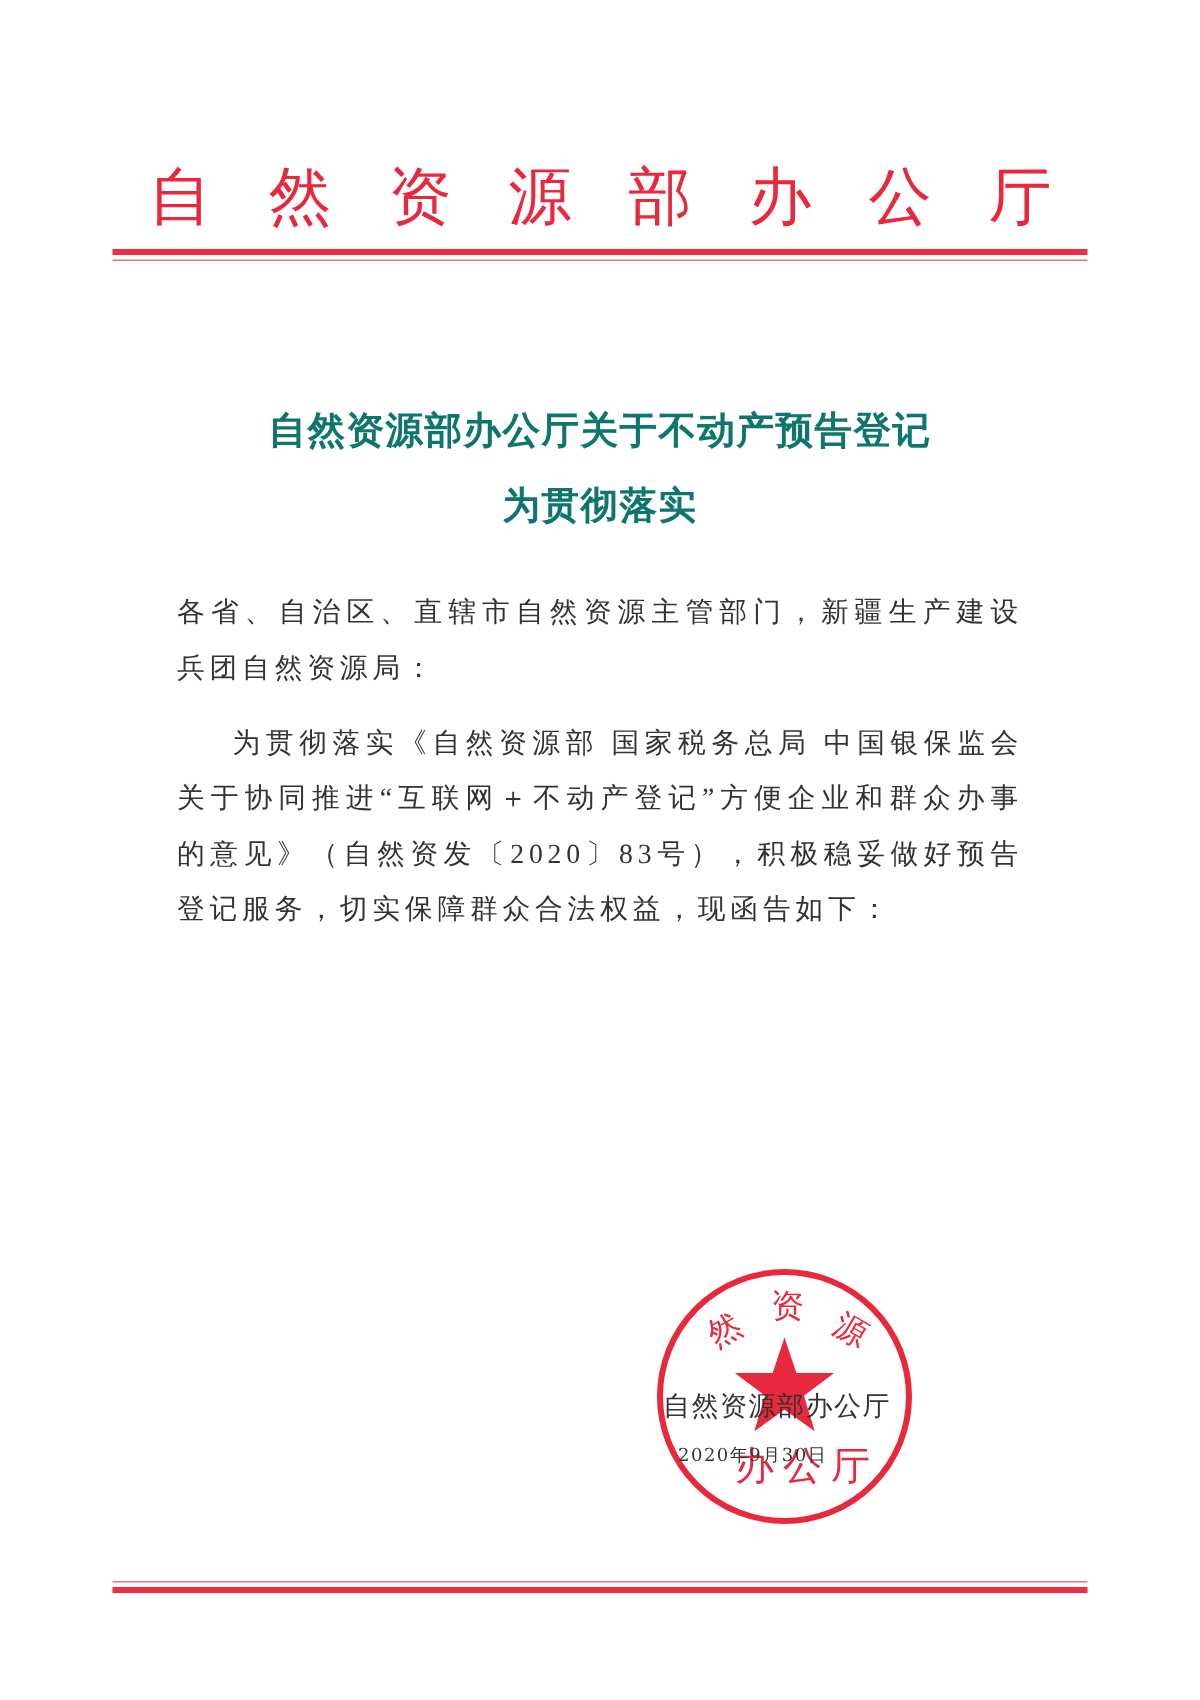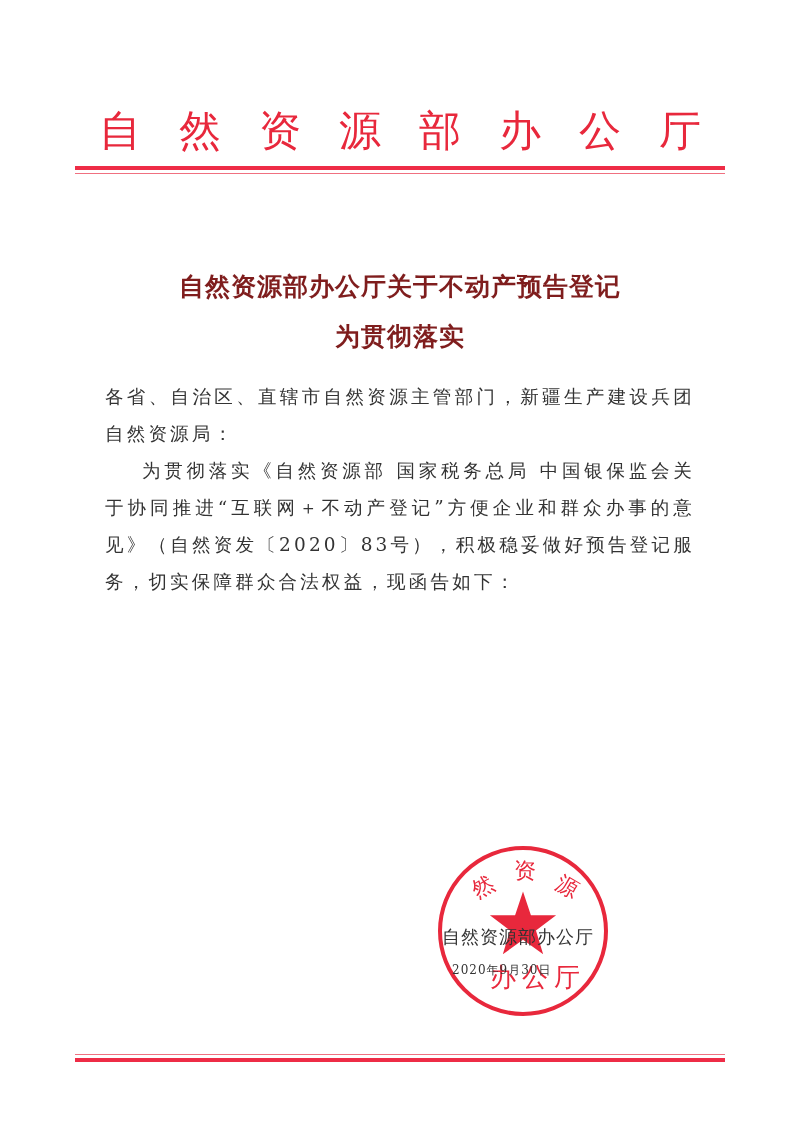--- a/index.html
+++ b/index.html
@@ -1,25 +1,25 @@
 <!DOCTYPE html>
 <html><head>
   <meta charset="utf-8">
   <style>
     html, body { margin: 0; padding: 0; background: #ffffff; }
     body { width: 800px; height: 1133px; position: relative; overflow: hidden; font-family: "DejaVu Serif", "Liberation Serif", serif; color: #2a2a2a; }
     .masthead { position: absolute; left: 0; top: 106px; width: 800px; text-align: center; }
     .masthead-title { color: #e8283c; font-size: 42px; letter-spacing: 38px; padding-left: 38px; font-weight: normal; line-height: 50px; font-family: "DejaVu Serif", serif; }
     .rule-top-thick { position: absolute; left: 75px; top: 166px; width: 650px; height: 4px; background: #ee2c46; }
     .rule-top-thin { position: absolute; left: 75px; top: 173px; width: 650px; height: 1px; background: #f07080; }
-    .doc-title { position: absolute; left: 0; width: 800px; text-align: center; font-size: 25px; font-weight: bold; color: #7f1d1d; letter-spacing: 1px; font-family: "DejaVu Serif", serif; }
+    .doc-title { position: absolute; left: 0; width: 800px; text-align: center; font-size: 25px; font-weight: bold; color: #0f766e; letter-spacing: 1px; font-family: "DejaVu Serif", serif; }
     .title-1 { top: 270px; }
     .title-2 { top: 320px; }
     .body-text { position: absolute; left: 105px; top: 378px; width: 590px; font-size: 18.5px; line-height: 37px; letter-spacing: 3.2px; color: #333; text-align: justify; font-family: "DejaVu Serif", serif; }
-    .body-text p { margin: 0; }
+    .body-text p { margin: 13px; font-family: Liberation Serif, serif; }
     .indent { text-indent: 2em; }
     .seal { position: absolute; left: 438px; top: 846px; width: 170px; height: 170px; border: 4px solid #e8283c; border-radius: 50%; box-sizing: border-box; }
     .seal-star { position: absolute; left: 45px; top: 38px; width: 72px; height: 72px; }
     .seal-arc { position: absolute; color: #e8283c; font-size: 22px; }
     .seal-bottom { position: absolute; left: 48px; top: 110px; color: #e8283c; font-size: 26px; letter-spacing: 6px; }
     .signature { position: absolute; left: 442px; top: 925px; font-size: 18px; letter-spacing: 1px; color: #333; }
     .sign-date { position: absolute; left: 452px; top: 962px; font-size: 12px; letter-spacing: 1px; color: #333; }
     .rule-bot-thin { position: absolute; left: 75px; top: 1054px; width: 650px; height: 1px; background: #f07080; }
     .rule-bot-thick { position: absolute; left: 75px; top: 1058px; width: 650px; height: 4px; background: #ee2c46; }
   </style>

